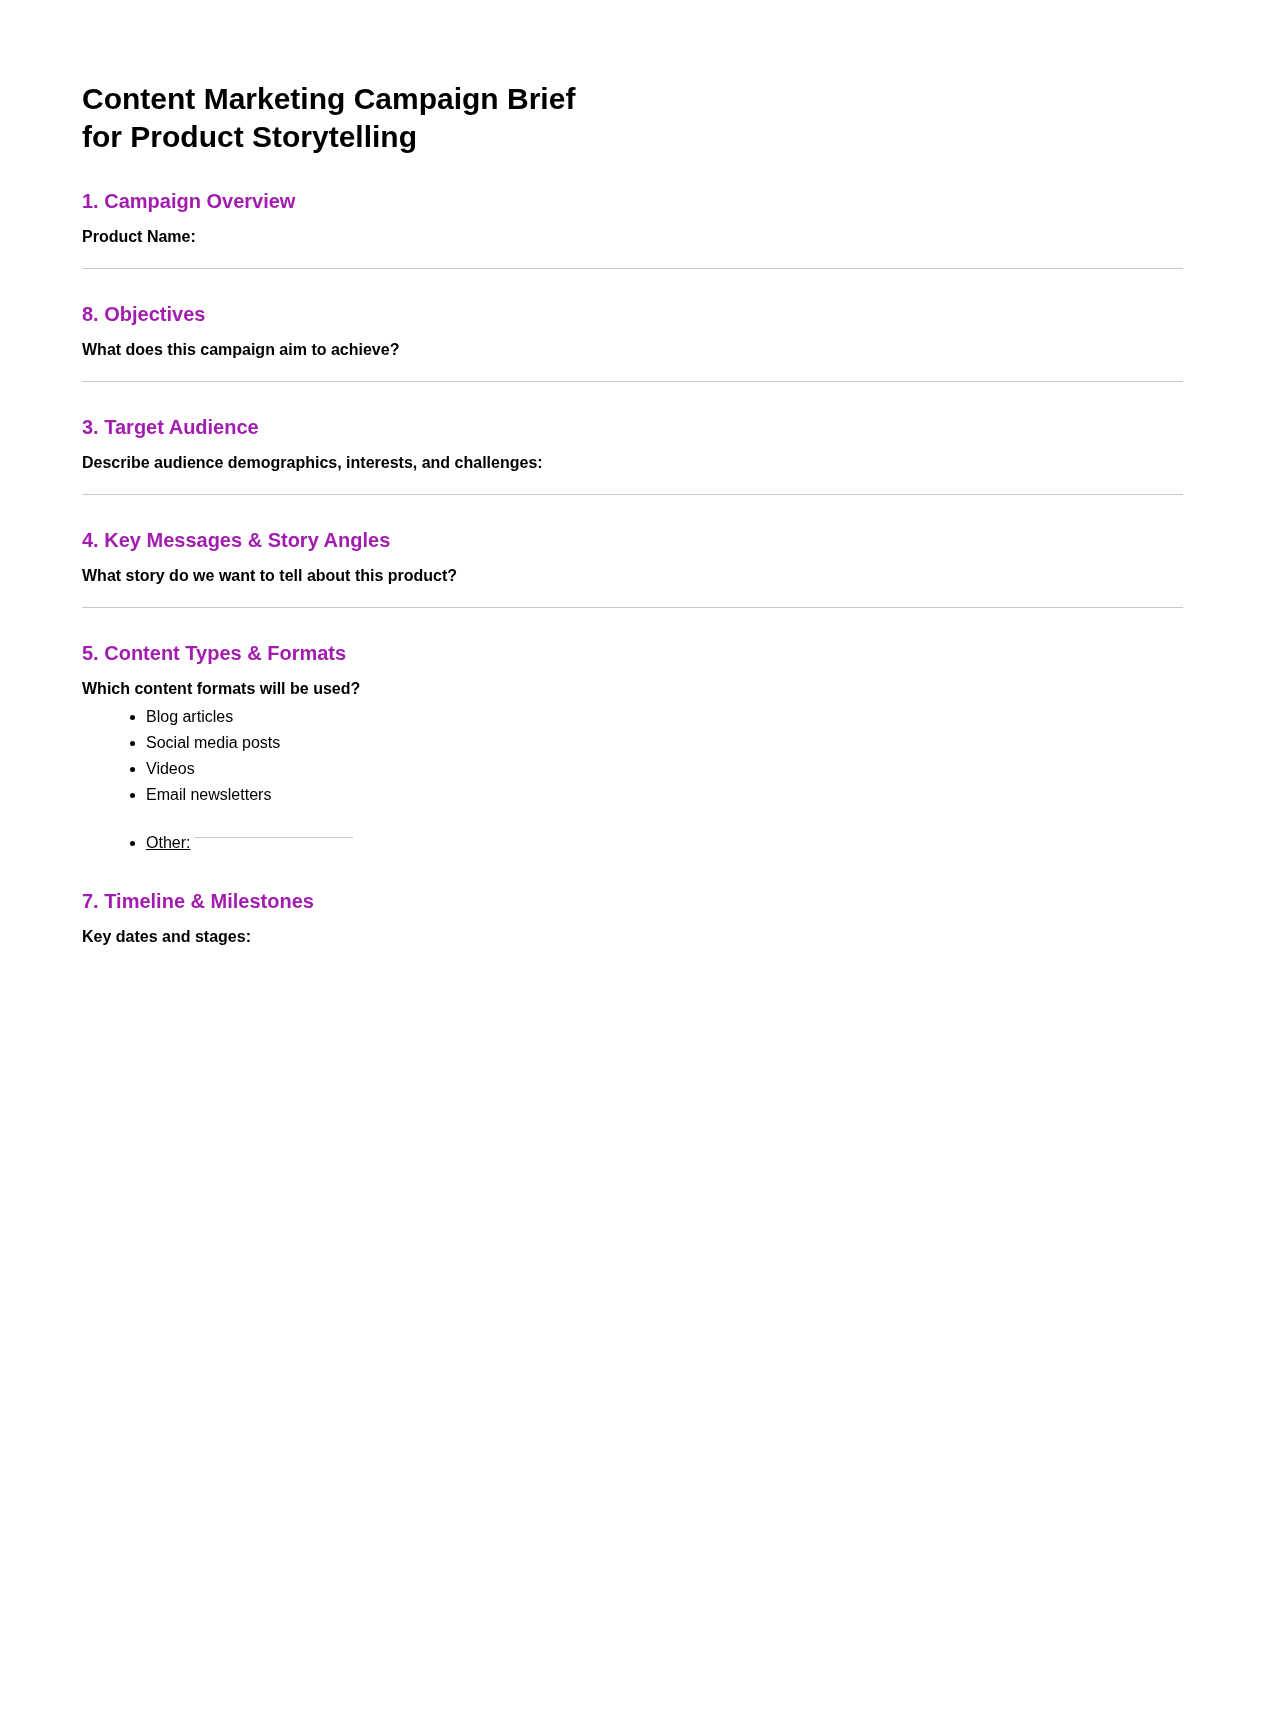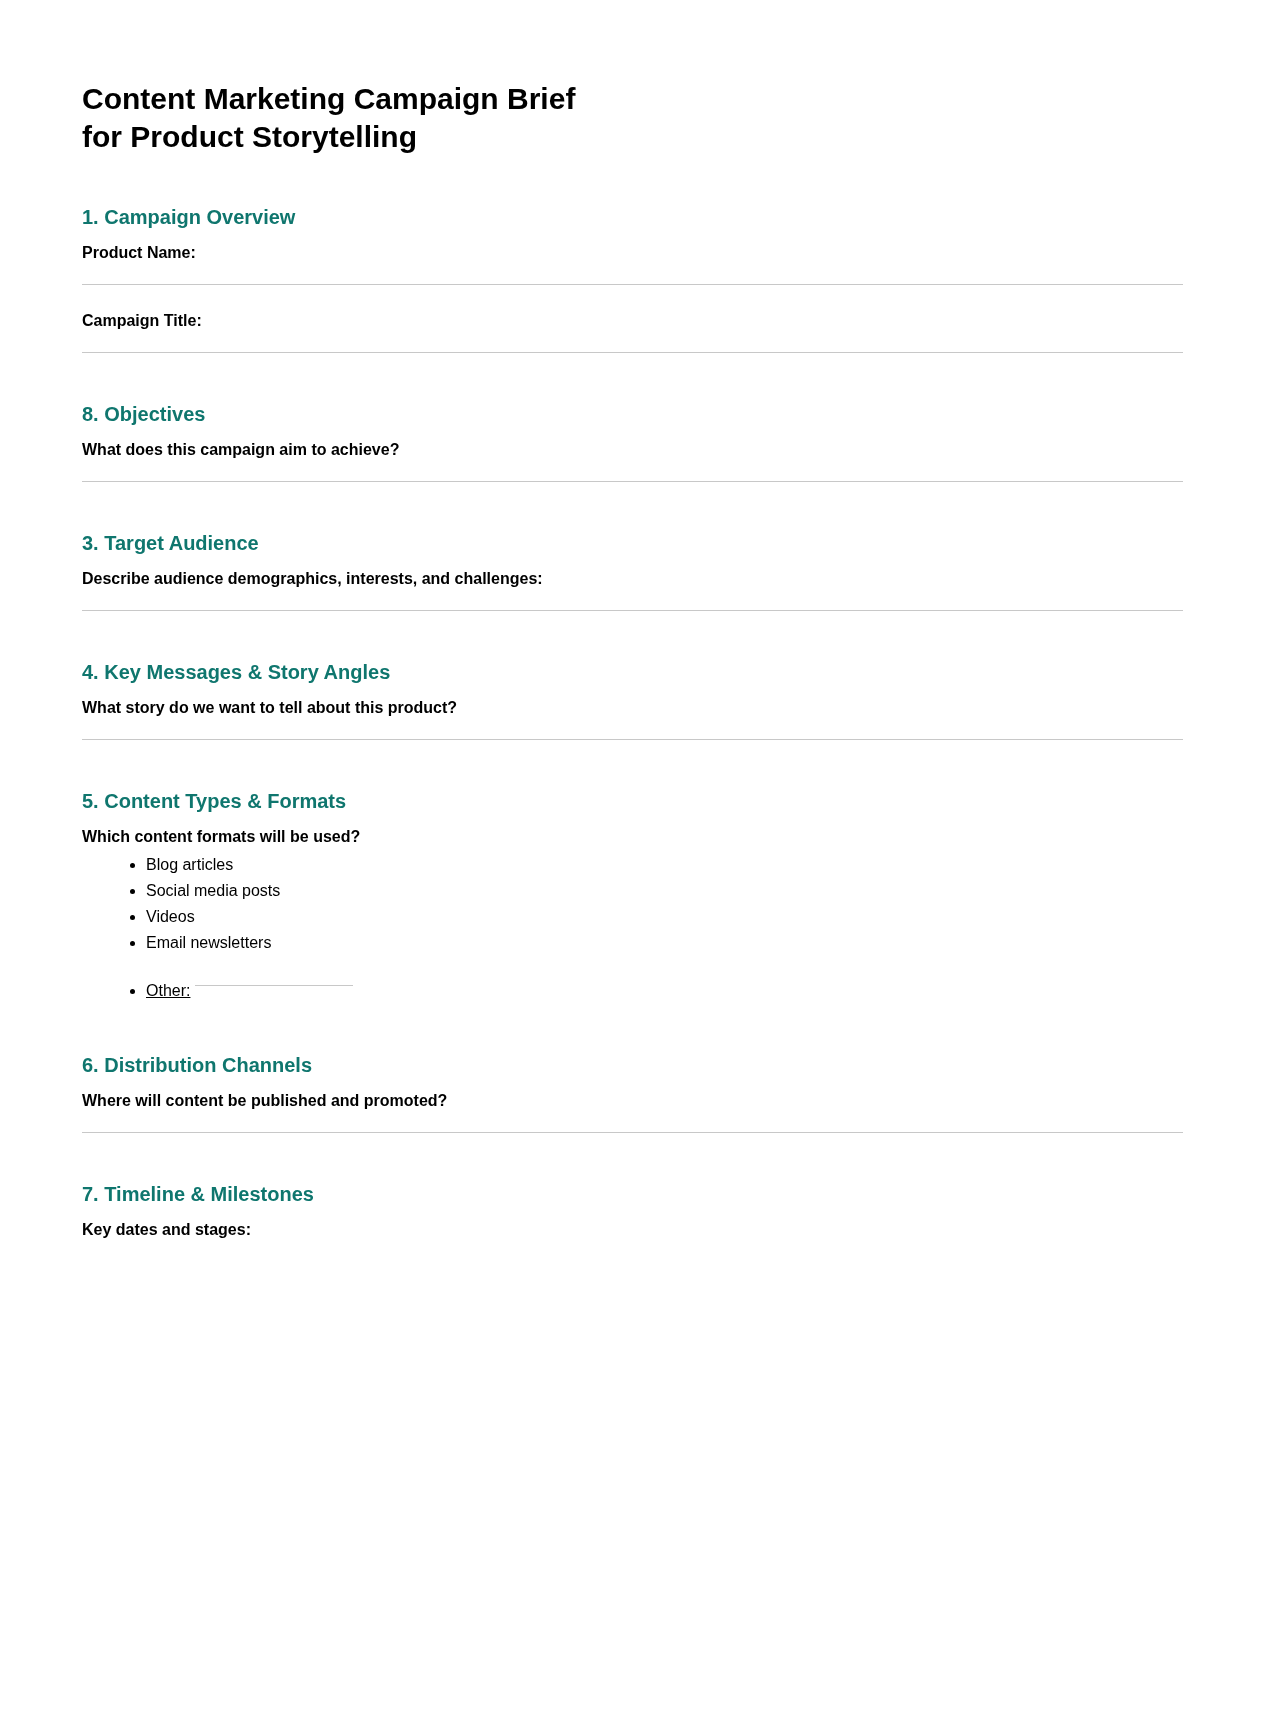--- a/index.html
+++ b/index.html
@@ -20,22 +20,22 @@
     font-size: 30px;
     line-height: 38px;
     font-weight: 700;
     margin: 0;
     color: #000000;
   }
   h2.sec-heading {
     font-size: 20px;
     line-height: 24px;
     font-weight: 700;
-    margin: 49px 0 0 0;
-    color: #0f766e;
+    margin: 33px 0 0 0;
+    color: #a21caf;
   }
   .field-label {
     font-size: 16px;
     line-height: 19px;
     font-weight: 700;
     margin-top: 26px;
     color: #000000;
   }
   .sec-heading + .field .field-label,
   .sec-heading + .field-label {
@@ -80,24 +80,20 @@
     <span>Content Marketing Campaign Brief</span><br>
     <span>for Product Storytelling</span>
   </h1>
 
   <section>
     <h2 class="sec-heading">1. Campaign Overview</h2>
     <div class="field">
       <div class="field-label">Product Name:</div>
       <div class="fill-line"></div>
     </div>
-    <div class="field">
-      <div class="field-label">Campaign Title:</div>
-      <div class="fill-line"></div>
-    </div>
   </section>
 
   <section>
     <h2 class="sec-heading">8. Objectives</h2>
     <div class="field">
       <div class="field-label">What does this campaign aim to achieve?</div>
       <div class="fill-line"></div>
     </div>
   </section>
 
@@ -122,26 +118,19 @@
     <div class="field-label">Which content formats will be used?</div>
     <ul class="bullet-list">
       <li>Blog articles</li>
       <li>Social media posts</li>
       <li>Videos</li>
       <li>Email newsletters</li>
       <li class="other-item"><span>Other:</span><span class="other-line"></span></li>
     </ul>
   </section>
 
-  <section>
-    <h2 class="sec-heading">6. Distribution Channels</h2>
-    <div class="field">
-      <div class="field-label">Where will content be published and promoted?</div>
-      <div class="fill-line"></div>
-    </div>
-  </section>
 
   <section>
     <h2 class="sec-heading">7. Timeline &amp; Milestones</h2>
     <div class="field-label">Key dates and stages:</div>
   </section>
 
 </div>
 
 </body></html>

